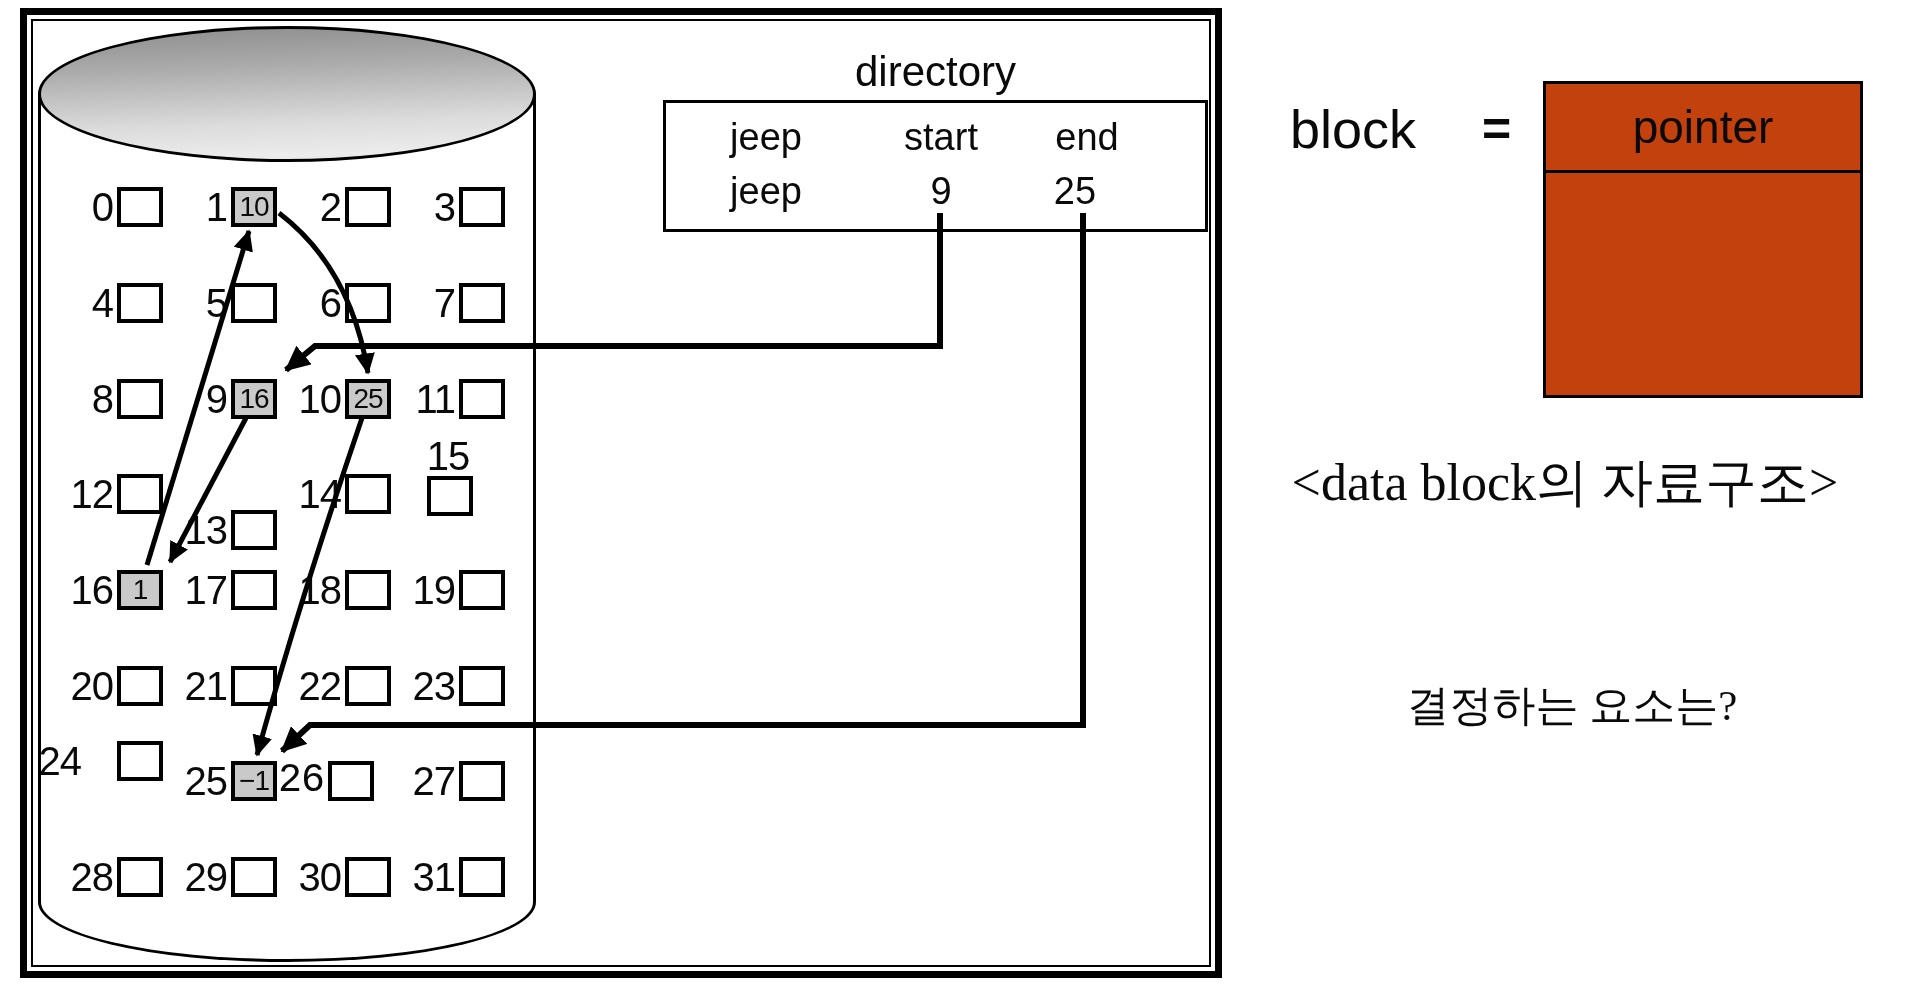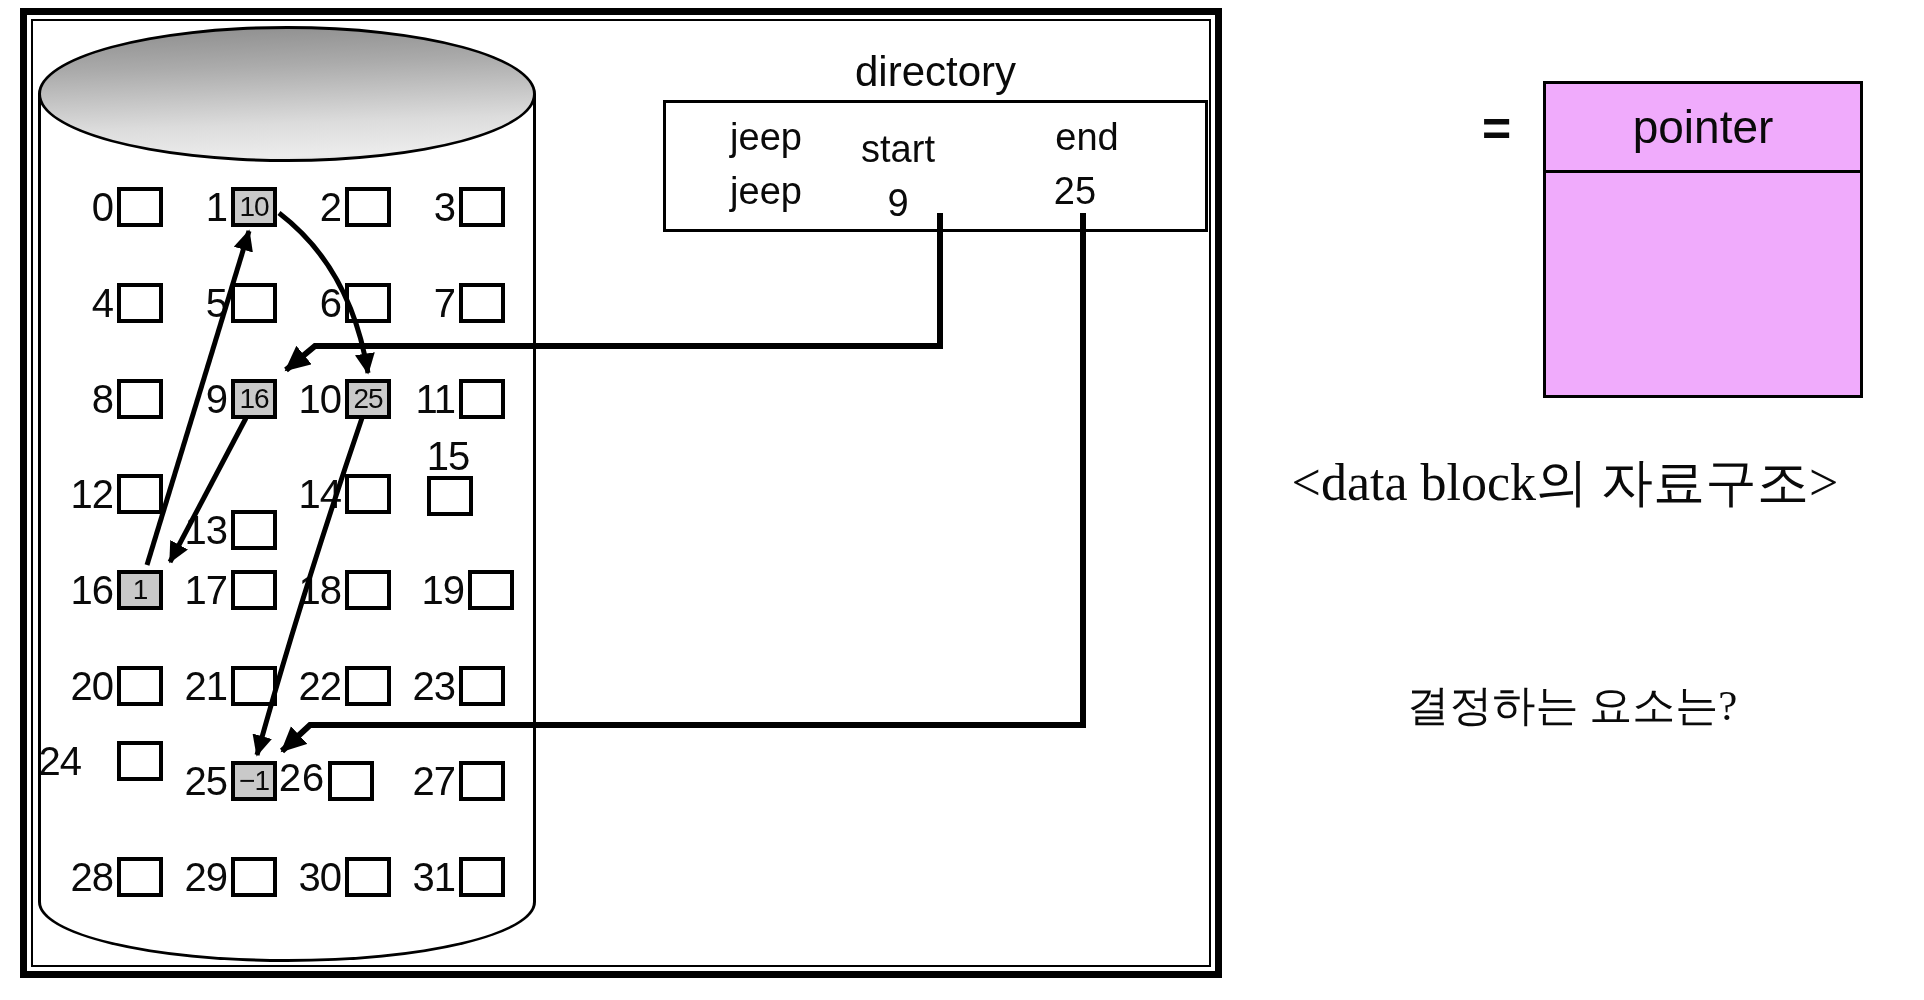--- a/index.html
+++ b/index.html
@@ -37,29 +37,29 @@
 
   
   .dir-title{position:absolute;left:663px;top:48px;width:545px;text-align:center;
              font-size:42px;z-index:5;}
   .dir-box{position:absolute;left:663px;top:100px;width:545px;height:132px;
            border:3px solid #000;box-sizing:border-box;z-index:2;background:#fff;}
   .dir-cell{position:absolute;width:160px;text-align:center;font-size:38px;z-index:5;line-height:1;}
   .r-head{top:118px;}
   .r-val{top:172px;}
   .c-file{left:686px;}
-  .c-start{left:818px;margin-top:12px;}
+  .c-start{left:861px;}
   .c-end{left:1007px;}
   .v-end{left:995px;}
 
   
   .blockeq-label{position:absolute;left:1290px;top:98px;font-size:54px;z-index:5;}
   .eq-sign{position:absolute;left:1482px;top:100px;font-size:50px;font-weight:bold;z-index:5;}
   .ptr-box{position:absolute;left:1543px;top:81px;width:320px;height:317px;
-           border:3px solid #000;box-sizing:border-box;z-index:5;background:#f0abfc;}
+           border:3px solid #000;box-sizing:border-box;z-index:5;background:#c2410c;}
   .ptr-cell{height:86px;border-bottom:3px solid #000;display:flex;align-items:center;
             justify-content:center;font-size:46px;}
 
   
   .caption-structure{position:absolute;left:1230px;top:448px;width:670px;text-align:center;
                      font-family:"Liberation Serif",serif;font-size:52px;z-index:5;white-space:nowrap;}
   .caption-question{position:absolute;left:1280px;top:676px;width:584px;text-align:center;
                     font-family:"Liberation Serif",serif;font-size:43px;line-height:59px;z-index:5;}
 </style>
 </head>
@@ -145,21 +145,21 @@
         <div class="block-box hl">1</div>
       </div>
       <div class="block-cell" style="left: 167px; top: 568px;">
         <span class="block-label">17</span>
         <div class="block-box"></div>
       </div>
       <div class="block-cell" style="left: 281px; top: 568px;">
         <span class="block-label">18</span>
         <div class="block-box"></div>
       </div>
-      <div class="block-cell" style="left: 404px; top: 568px;">
+      <div class="block-cell" style="left: 395px; top: 568px;">
         <span class="block-label">19</span>
         <div class="block-box"></div>
       </div>
       <div class="block-cell" style="left: 53px; top: 664px;">
         <span class="block-label">20</span>
         <div class="block-box"></div>
       </div>
       <div class="block-cell" style="left: 167px; top: 664px;">
         <span class="block-label">21</span>
         <div class="block-box"></div>
@@ -224,20 +224,21 @@
 
   <div class="dir-title">directory</div>
   <div class="dir-box"></div>
   <span class="dir-cell r-head c-file">jeep</span>
   <span class="dir-cell r-head c-start">start</span>
   <span class="dir-cell r-head c-end">end</span>
   <span class="dir-cell r-val c-file">jeep</span>
   <span class="dir-cell r-val c-start">9</span>
   <span class="dir-cell r-val v-end">25</span>
 
+  <span class="blockeq-label">block</span>
   <span class="eq-sign">=</span>
   <div class="ptr-box">
     <div class="ptr-cell">pointer</div>
     <div></div>
   </div>
 
   <div class="caption-structure">&lt;data block의 자료구조&gt;</div>
   <div class="caption-question">
     <div>결정하는 요소는?</div>
   </div>

